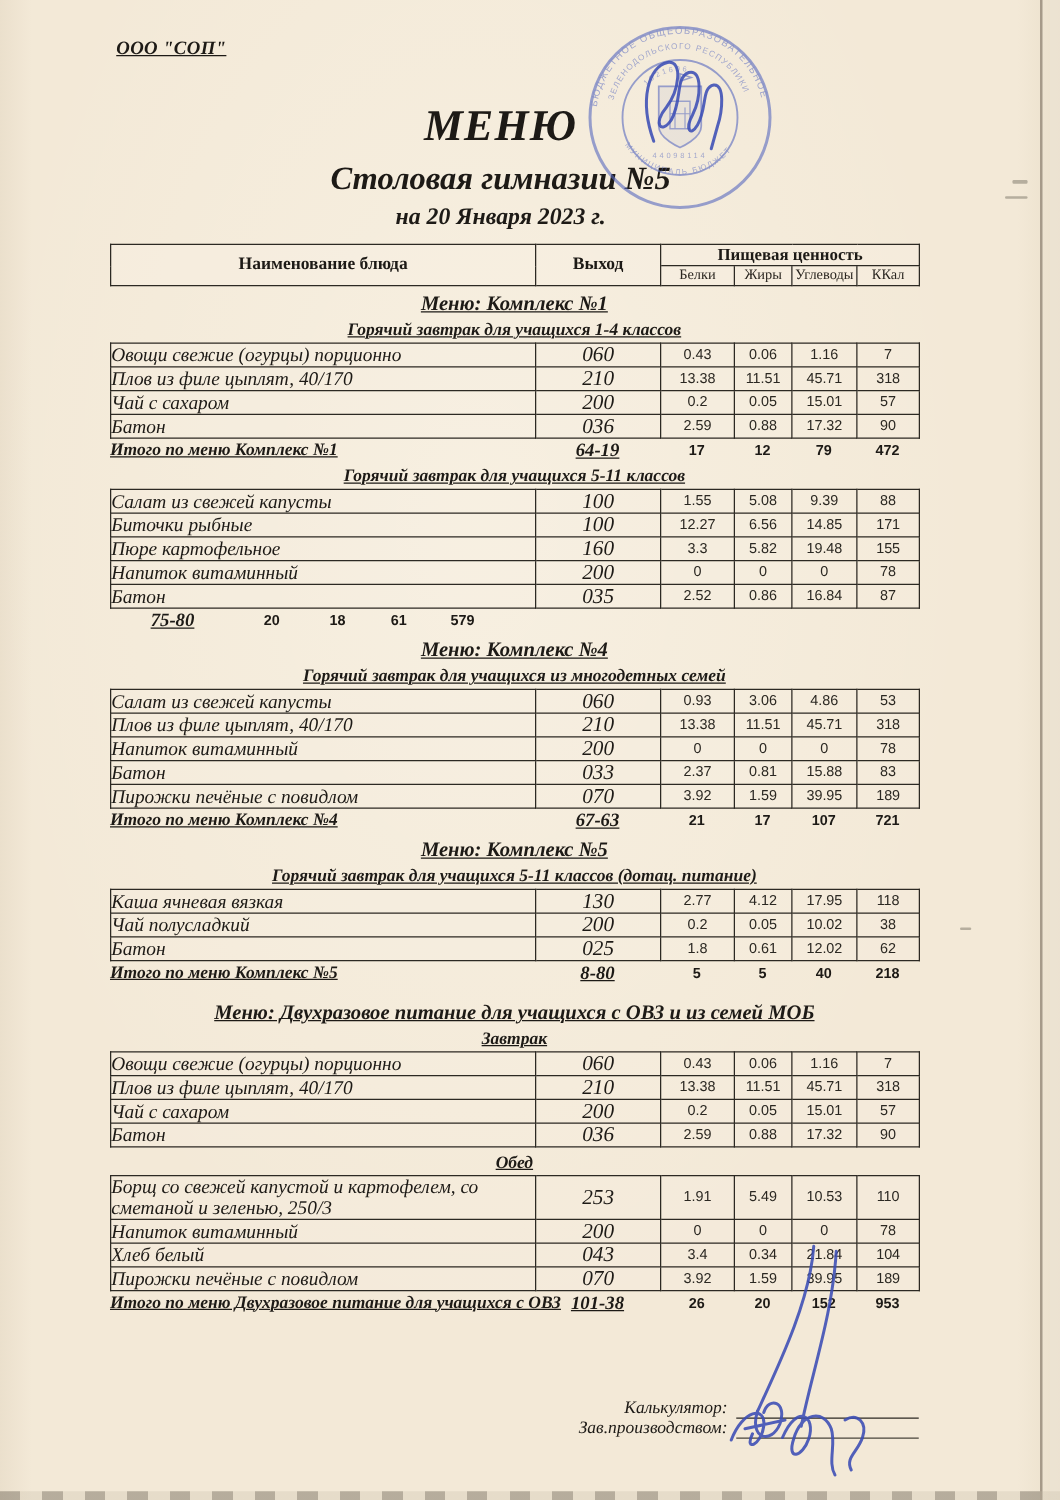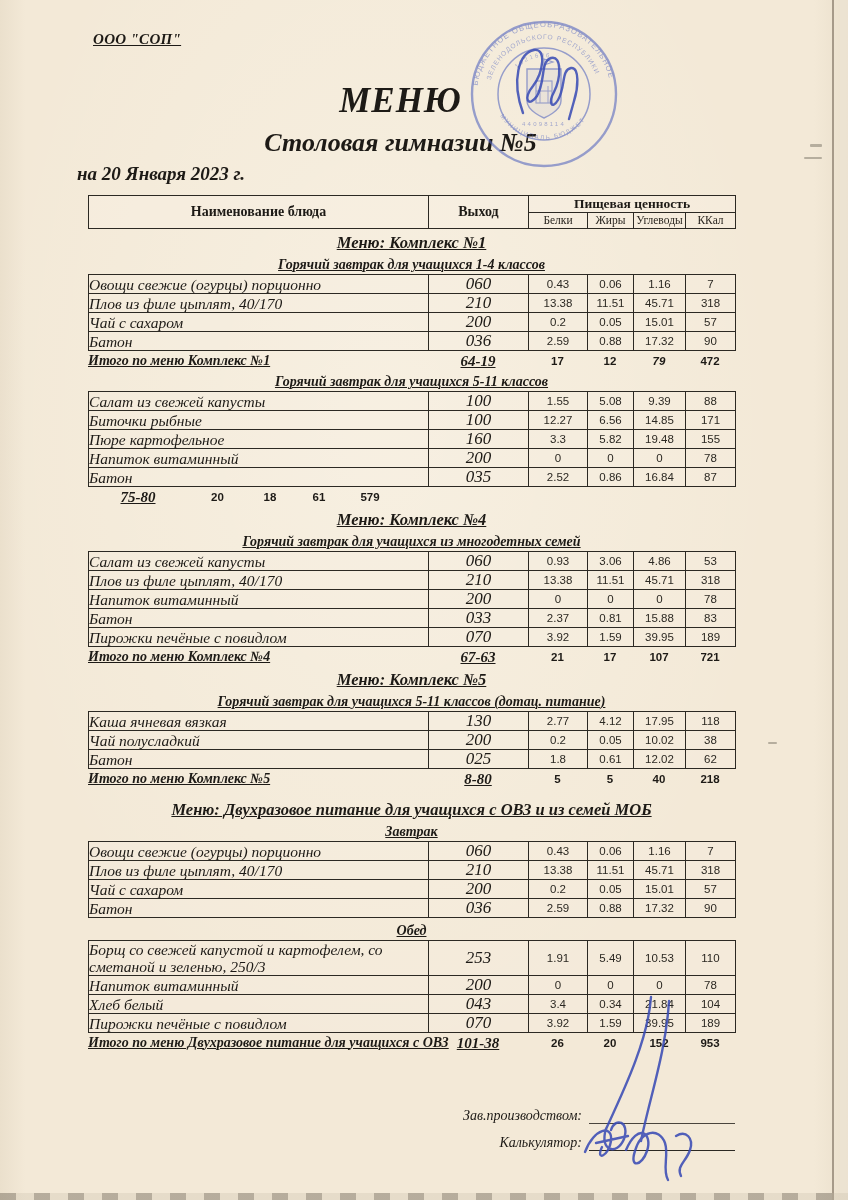--- a/index.html
+++ b/index.html
@@ -21,21 +21,21 @@
     text-decoration:underline;letter-spacing:.3px}
   .approve{position:absolute;left:435px;top:38px;width:350px;
     font:italic 14px/17px "Liberation Serif",serif}
   .approve-sign{margin-top:8px;display:flex;align-items:flex-end}
   .sig-underline{display:inline-block;width:132px;height:13px;border-bottom:1.4px solid #26231f}
   .approve-sign .name{margin-left:12px}
   .doc-title{position:absolute;left:77px;width:647px;top:82px;text-align:center;
     font:italic 700 35px/38px "Liberation Serif",serif;letter-spacing:1px}
   .doc-sub{position:absolute;left:77px;width:647px;top:128px;text-align:center;
     font:italic 700 26px/30px "Liberation Serif",serif}
-  .doc-date{position:absolute;left:77px;width:647px;top:163px;text-align:left;
+  .doc-date{position:absolute;left:77px;width:647px;top:163px;text-align:center;
     font:italic 700 19px/22px "Liberation Serif",serif}
   
   .hdr{position:absolute;left:88px;top:195px;width:647px;
     border-collapse:collapse;table-layout:fixed}
   .hdr th,.hdr td{border:1.7px solid #2c2923;padding:0;background:rgba(248,241,229,.35)}
   .hdr th{font:700 14px/16px "Liberation Serif",serif;text-align:center}
   .hdr .pc{height:15px;font-size:13.5px}
   .hdr .sub{height:15px;font:400 11.5px/13px "Liberation Serif",serif;text-align:center;color:#2a2620}
   
   #sections-root{position:absolute;left:88px;top:228px;width:647px}
@@ -168,21 +168,21 @@
               <td class="cell-num">17.32</td>
               <td class="cell-num">90</td>
             </tr>
           </tbody>
         </table>
         <div class="total-row">
           <span class="t-label">Итого по меню Комплекс №1</span>
           <span class="t-out">64-19</span>
           <span class="t-num" style="width: 59px;">17</span>
           <span class="t-num" style="width: 46px;">12</span>
-          <span class="t-num" style="width: 52px; font-style: italic;">79</span>
+          <span class="t-num" style="width: 52px;">79</span>
           <span class="t-num" style="width: 50px;">472</span>
         </div>
       </div>
       <div class="menu-section">
         <div class="group-label">Горячий завтрак для учащихся 5-11 классов</div>
         <table class="menu-table">
           <colgroup>
             <col style="width:340px">
             <col style="width:100px">
             <col style="width:59px">
@@ -450,27 +450,27 @@
           <span class="t-out">101-38</span>
           <span class="t-num" style="width: 59px;">26</span>
           <span class="t-num" style="width: 46px;">20</span>
           <span class="t-num" style="width: 52px;">152</span>
           <span class="t-num" style="width: 50px;">953</span>
         </div>
       </div>
     </div>
 
   <div class="footer">
+    <div class="sig-row r2">
+      <span>Калькулятор:</span>
+      <span class="fline f2"></span>
+    </div>
     <div class="sig-row">
       <span>Зав.производством:</span>
       <span class="fline f1"></span>
-    </div>
-    <div class="sig-row r2">
-      <span>Калькулятор:</span>
-      <span class="fline f2"></span>
     </div>
   </div>
 
   <svg class="stamp" viewBox="0 0 162 162">
     <defs>
       <path id="arcTop" d="M 14,81 A 67,67 0 0 1 148,81"></path>
       <path id="arc2" d="M 26,81 A 55,55 0 0 1 136,81"></path>
       <path id="arcBot" d="M 30,88 A 53,53 0 0 0 132,88"></path>
       <path id="arcNum" d="M 44,81 A 37,37 0 0 1 118,81"></path>
     </defs>

